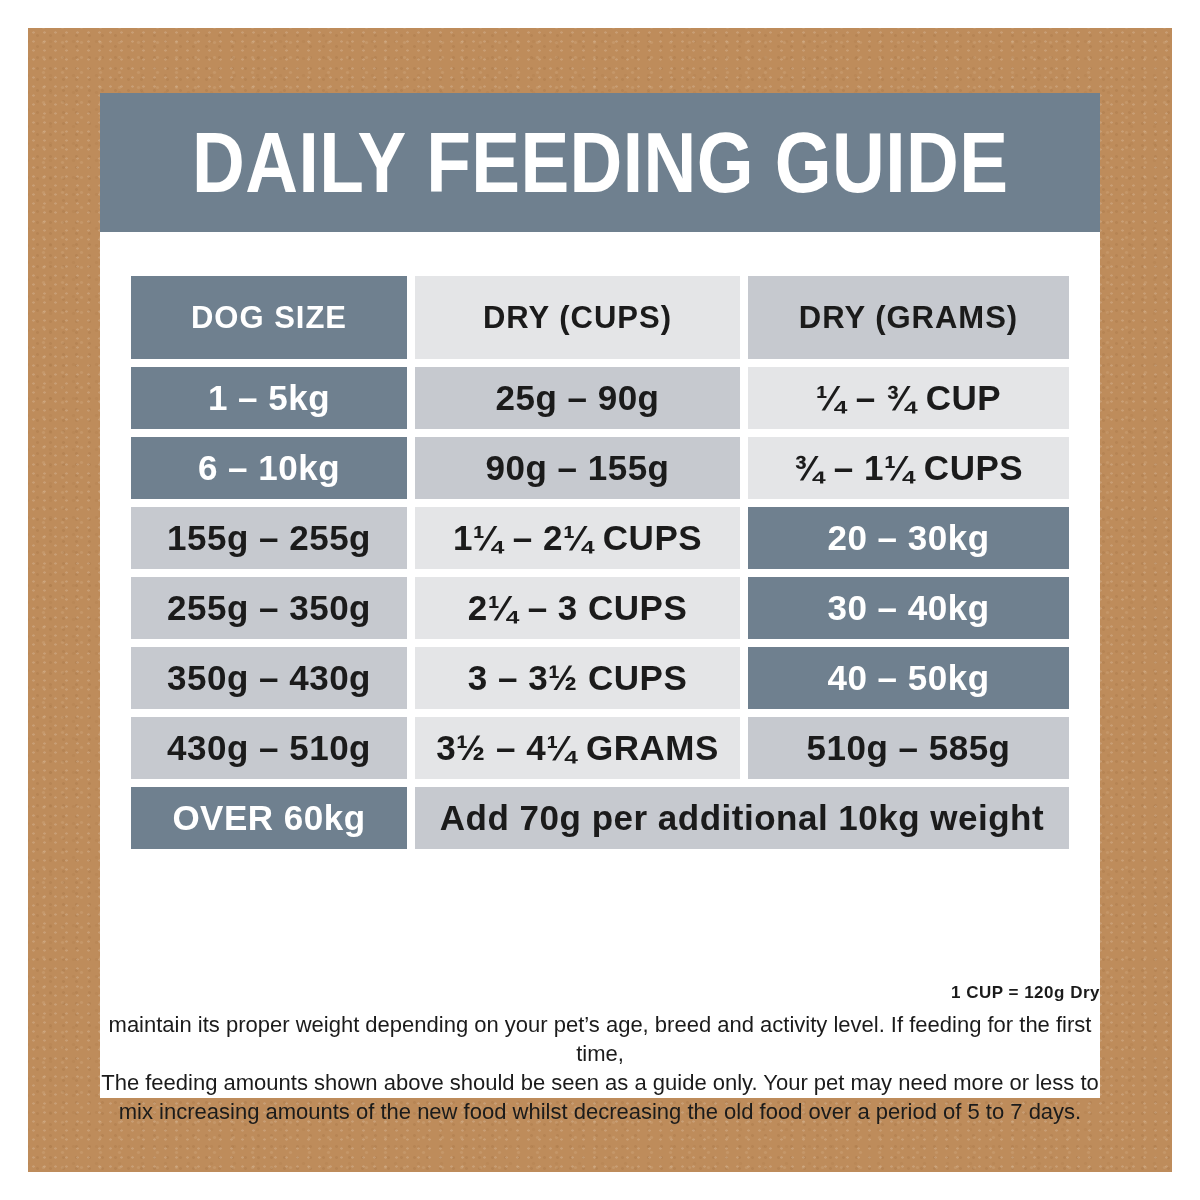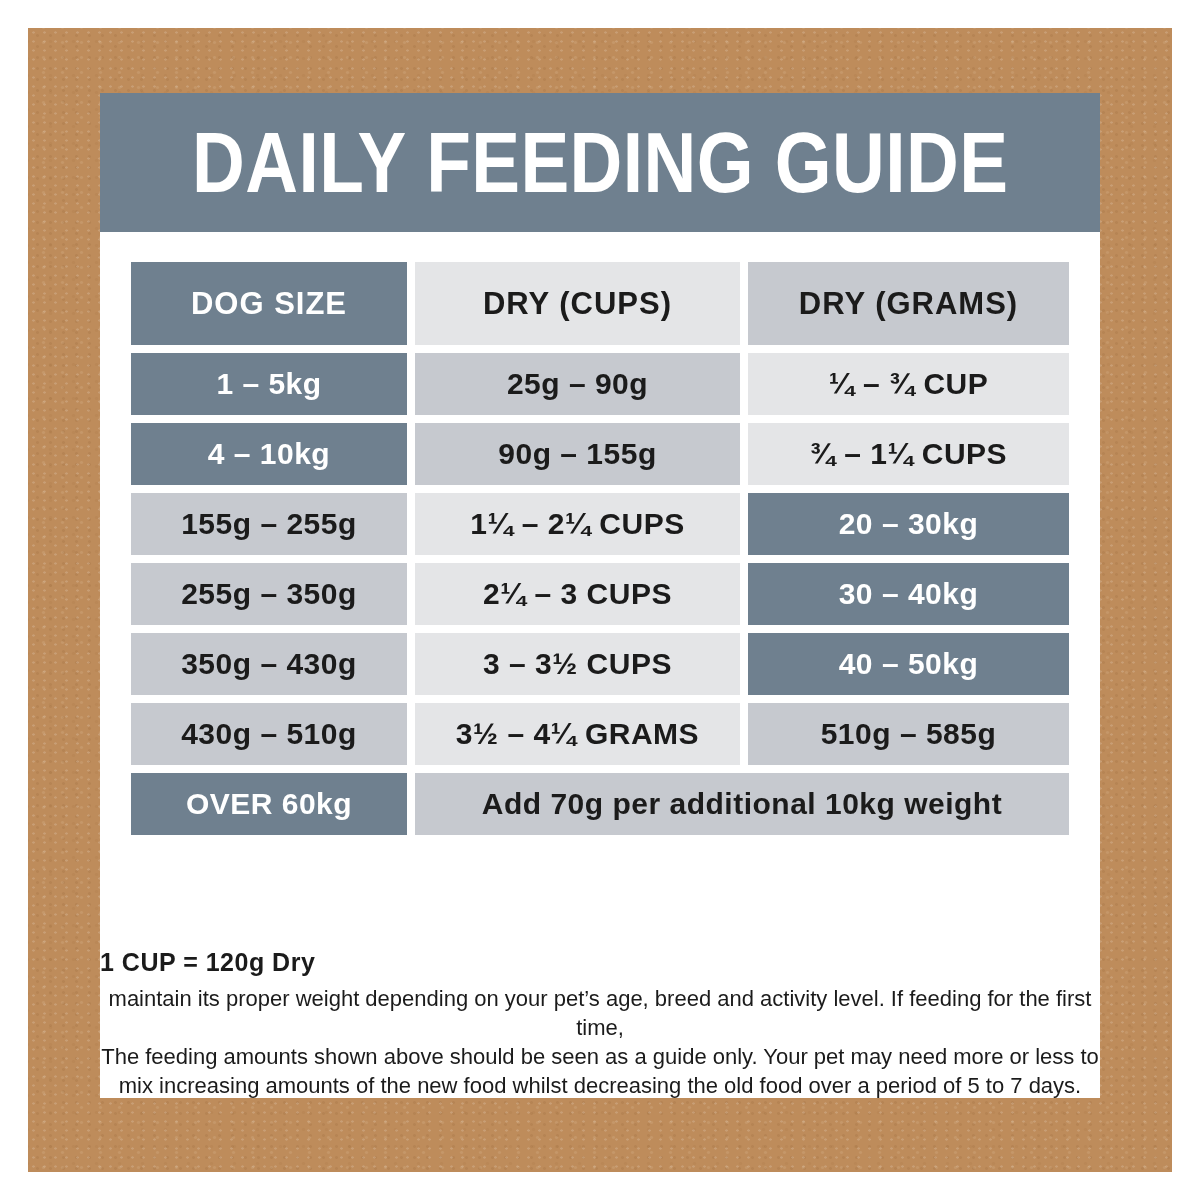--- a/index.html
+++ b/index.html
@@ -45,45 +45,45 @@
     font-size: 86px;
     font-weight: 700;
     white-space: nowrap;
     display: inline-block;
     transform: scaleX(0.85);
     transform-origin: center center;
     letter-spacing: 0.5px;
   }
   .feeding-table {
     width: 938px;
-    margin: 30px auto 0 auto;
+    margin: 44px auto 0 auto;
     display: grid;
     grid-template-columns: 276px 325px 321px;
     grid-template-rows: 83px repeat(7, 62px) 66px;
     column-gap: 8px;
     row-gap: 8px;
   }
   .cell {
     display: flex;
     align-items: center;
     justify-content: center;
     font-weight: 700;
-    font-size: 30px;
+    font-size: 35px;
     letter-spacing: 0.5px;
     white-space: nowrap;
   }
   .c1 { background: #6F808F; color: #ffffff; }
   .c2 { background: #C6C9CF; color: #1B1B1B; }
   .c3 { background: #E4E5E7; color: #1B1B1B; }
   .head { font-size: 31px; letter-spacing: 1px; }
   .span2 { grid-column: 2 / 4; background: #C6C9CF; color: #1B1B1B; }
   .cup-note {
-    margin-top: 39px;
-    text-align: left;
-    font-size: 25px;
+    margin-top: 60px;
+    text-align: right;
+    font-size: 17px;
     font-weight: 700;
     color: #1B1B1B;
     letter-spacing: 0.5px;
   }
   .disclaimer {
     margin-top: 7px;
     text-align: center;
     font-size: 22px;
     line-height: 29px;
     color: #1B1B1B;
@@ -103,21 +103,21 @@
       <div class="feeding-table">
 
         <div class="cell c1 head">DOG SIZE</div>
         <div class="cell c3 head">DRY (CUPS)</div>
         <div class="cell c2 head">DRY (GRAMS)</div>
 
         <div class="cell c1">1 – 5kg</div>
         <div class="cell c2">25g – 90g</div>
         <div class="cell c3">¼ – ¾ CUP</div>
 
-        <div class="cell c1">4 – 10kg</div>
+        <div class="cell c1">6 – 10kg</div>
         <div class="cell c2">90g – 155g</div>
         <div class="cell c3">¾ – 1¼ CUPS</div>
 
         <div class="cell c2">155g – 255g</div>
         <div class="cell c3">1¼ – 2¼ CUPS</div>
 
         <div class="cell c1">20 – 30kg</div>
         <div class="cell c2">255g – 350g</div>
         <div class="cell c3">2¼ – 3 CUPS</div>
 

